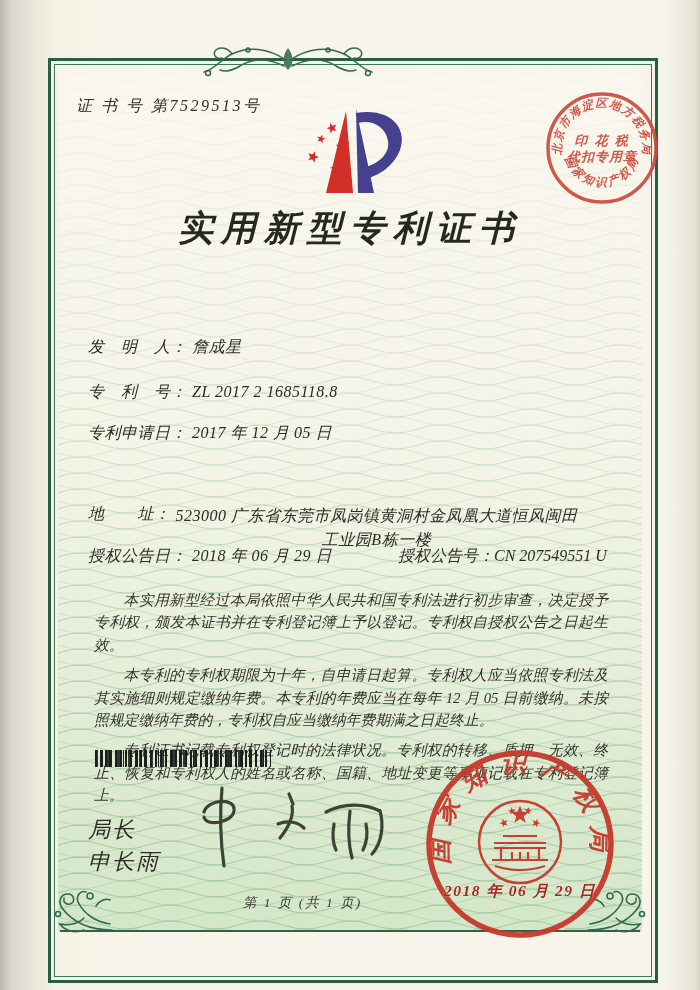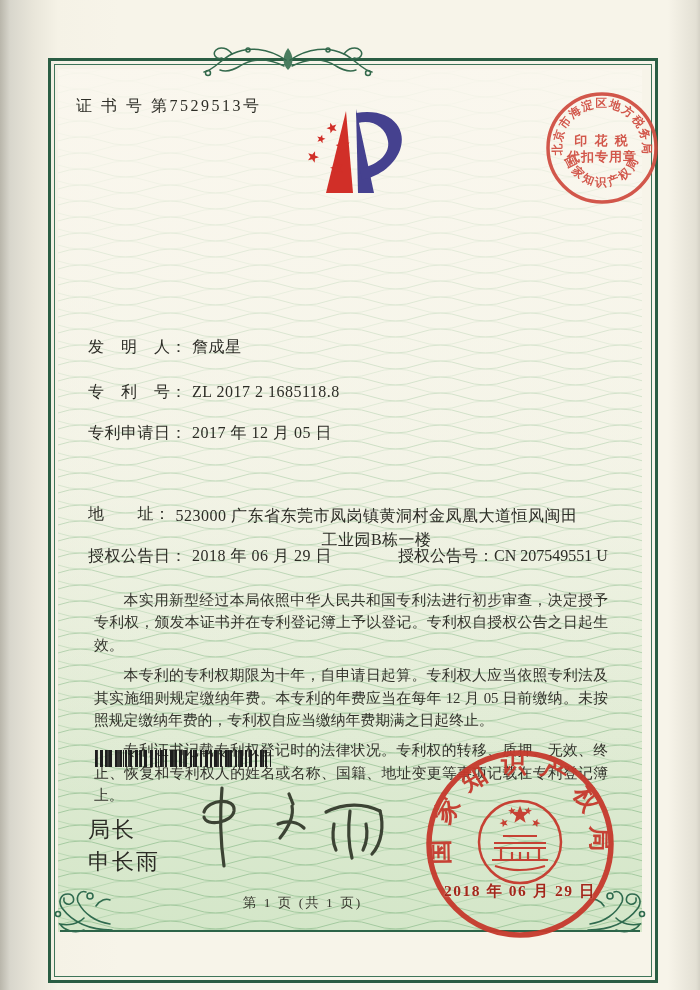--- a/index.html
+++ b/index.html
@@ -5,20 +5,21 @@
   html,body{margin:0;padding:0;}
   body{
     width:700px;height:990px;position:relative;overflow:hidden;
     background:#e9e6da;
     font-family:"Liberation Serif","DejaVu Serif",serif;
   }
   .paper{
     position:absolute;inset:0;
     background:
       linear-gradient(90deg,#b9b6ab 0px,#d8d6cc 10px,#e9e6da 34px,#f5f2e6 58px,#f7f4e9 120px,#f7f4e9 668px,#e3e0d4 696px,#d5d2c6 700px);
+    font-style: italic;
   }
   
   .frame{position:absolute;left:48px;top:58px;width:604px;height:919px;border:3px solid #2a5d43;}
   .frame-inner{position:absolute;inset:3px;border:1px solid #3e7459;}
   
   .panel{
     position:absolute;left:58px;top:69px;width:584px;height:863px;overflow:hidden;
     background:linear-gradient(180deg,rgba(233,240,222,0) 0%,rgba(224,237,213,0.35) 45%,rgba(213,231,202,0.75) 80%,rgba(208,229,197,0.9) 100%);
   }
   .panel svg.waves{position:absolute;inset:0;}
@@ -149,20 +150,21 @@
     <polygon points="50,8 57,90 30,90" fill="#d12f28"></polygon>
     <polygon points="60,6 78,90 62,90" fill="#45418f"></polygon>
     <path d="M60,10 C95,4 112,26 104,47 C97,65 80,74 66,77 L64,66 C84,61 94,50 92,38 C90,24 76,16 62,20 Z" fill="#45418f"></path>
     <use href="#lstar" transform="translate(36 25) scale(0.55) rotate(-20)"></use>
     <use href="#lstar" transform="translate(25 36) scale(0.45) rotate(15)"></use>
     <use href="#lstar" transform="translate(47 43) scale(0.75) rotate(-10)"></use>
     <use href="#lstar" transform="translate(17 54) scale(0.6) rotate(20)"></use>
     <use href="#lstar" transform="translate(41 65) scale(0.7) rotate(-15)"></use>
   </svg>
 
+  <div class="title">实用新型专利证书</div>
 
   <div class="row r1">
     <span class="lab">发　明　人：</span><span class="val">詹成星</span>
   </div>
   <div class="row r2">
     <span class="lab">专　利　号：</span><span class="val">ZL 2017 2 1685118.8</span>
   </div>
   <div class="row r3">
     <span class="lab">专利申请日：</span><span class="val">2017 年 12 月 05 日</span>
   </div>

